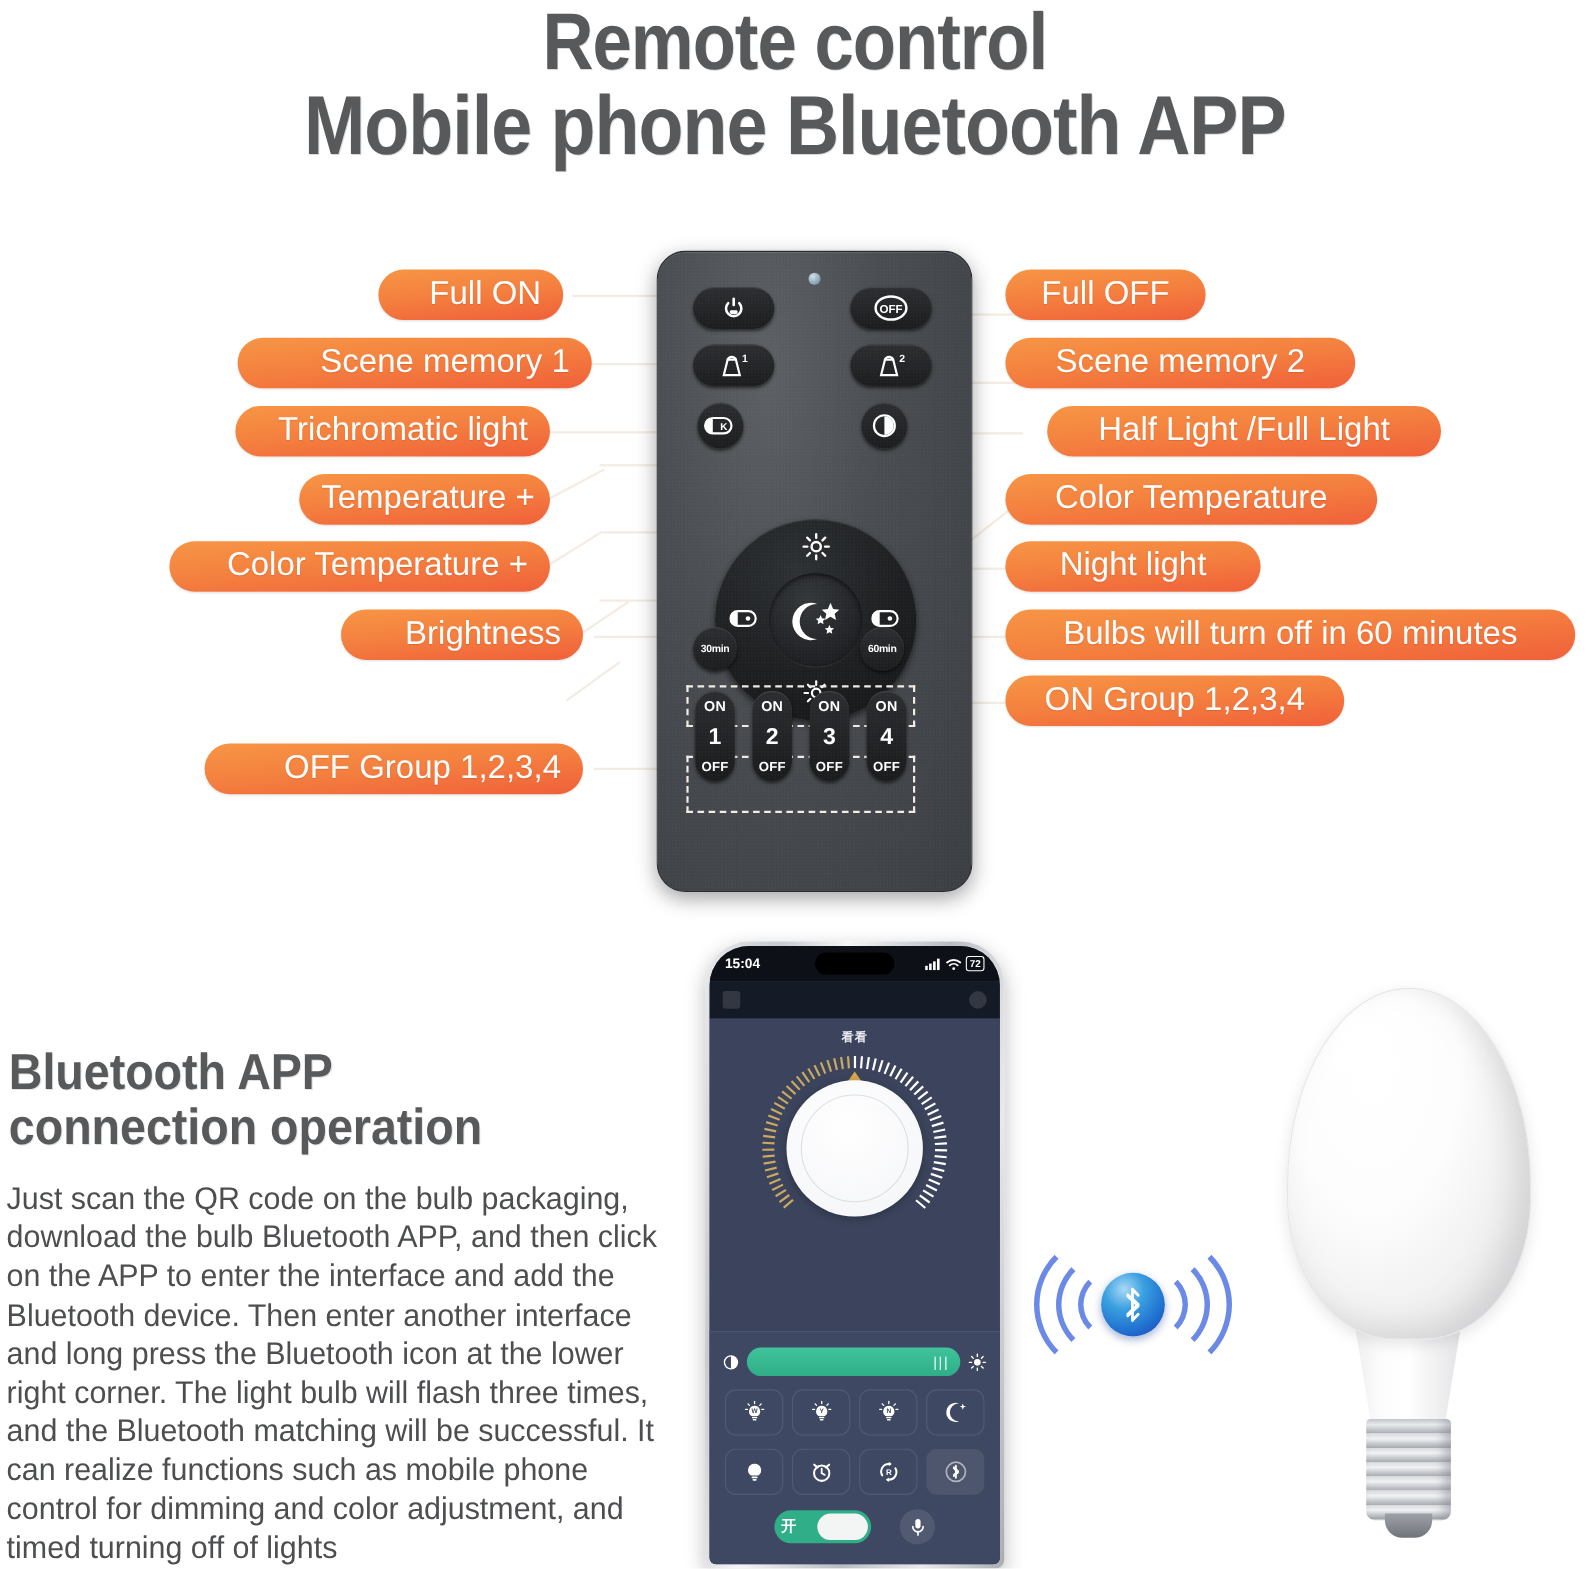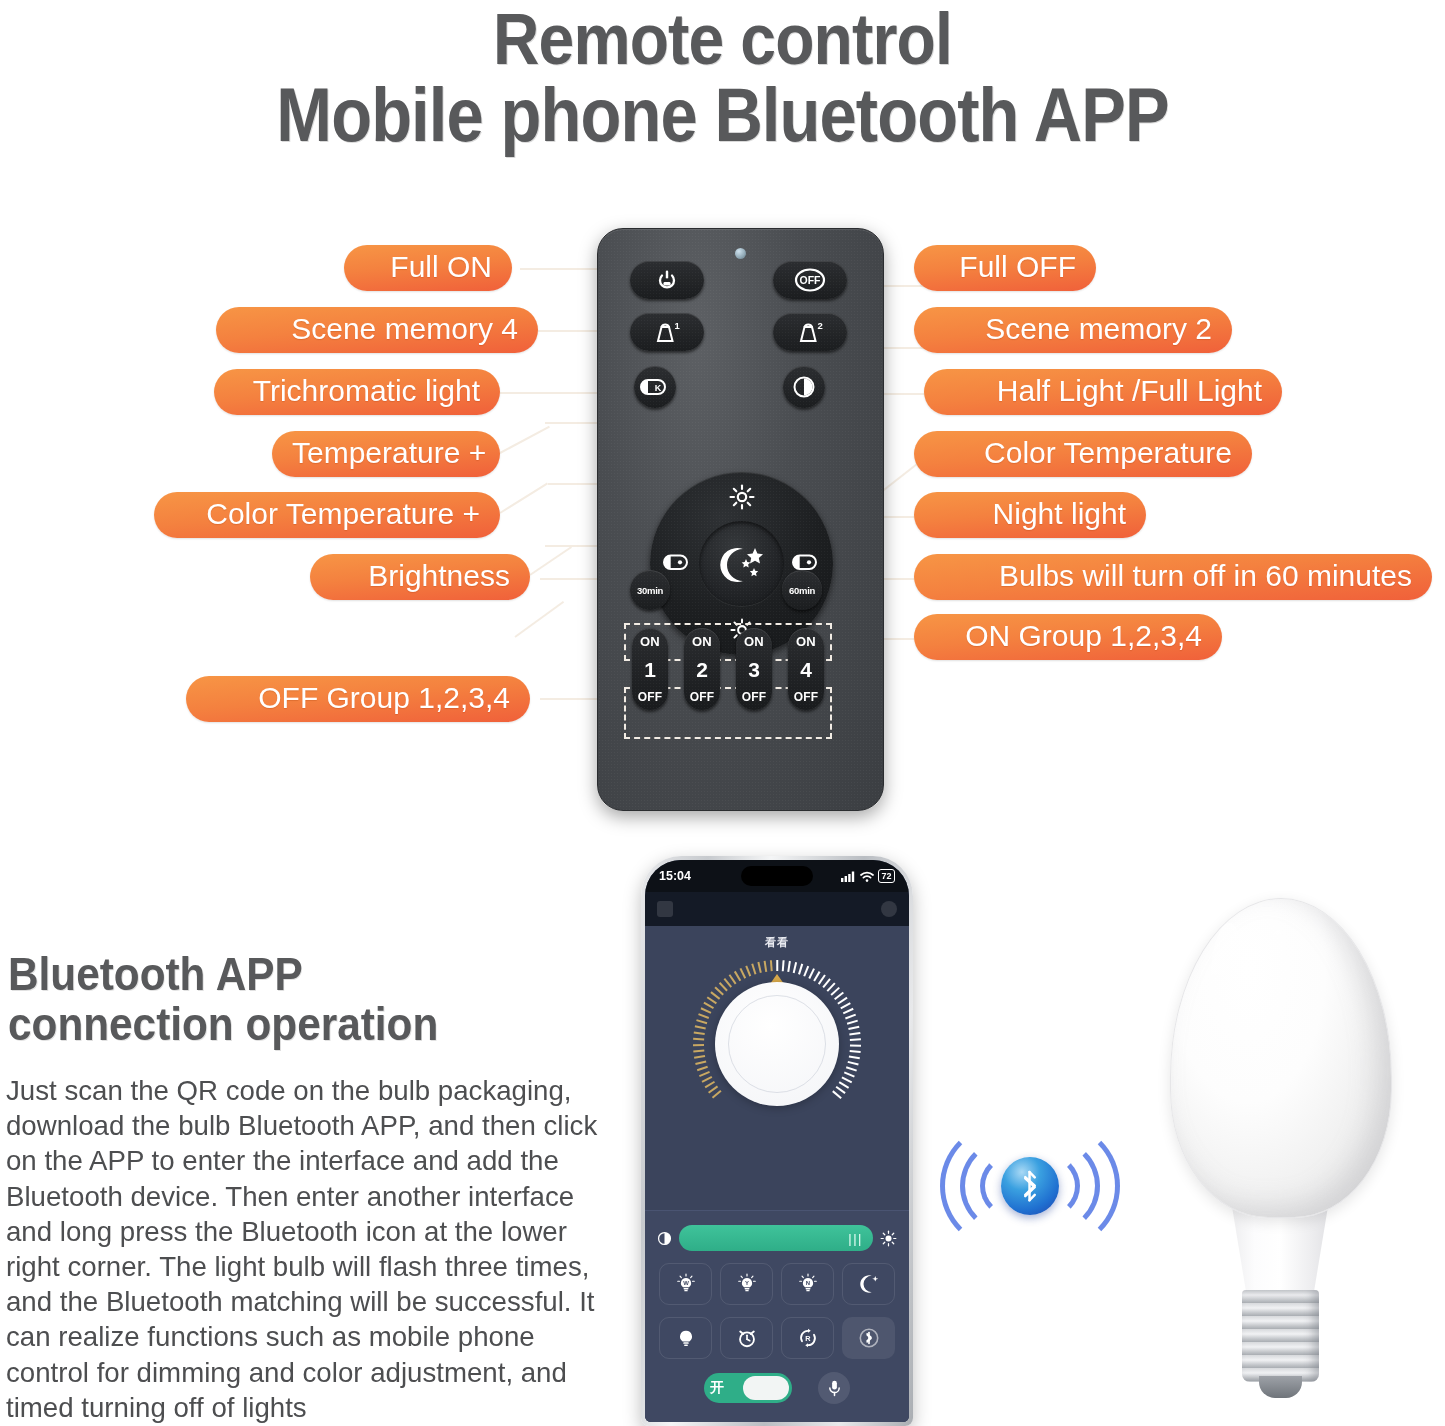--- a/index.html
+++ b/index.html
@@ -27,21 +27,21 @@
   .pill {
     position: absolute; height: 46px; line-height: 44px;
     border-radius: 23px; color: #fff; font-size: 30px;
     background: linear-gradient(175deg, #f79545 0%, #f4813f 45%, #f0603a 100%);
     box-shadow: 0 1px 2px rgba(0,0,0,0.12);
     white-space: nowrap; padding: 0 20px;
     font-family: "Liberation Sans", sans-serif;
     text-shadow: 0 1px 1px rgba(150,50,0,0.22);
   }
   .pill.r { text-align: right; }
-  .pill.l { text-align: right; }
+  .pill.l { text-align: center; }
 
   
   .conn { position: absolute; background: #f4ece2; height: 2px; }
   .conn-d { position: absolute; background: #f4ece2; height: 2px; transform-origin: left center; }
 
   
   #remote {
     position: absolute; left: 597px; top: 228px; width: 287px; height: 583px;
     border-radius: 26px;
     background:
@@ -207,30 +207,30 @@
   <div class="conn" style="left:858px; top:285px; width:72px;"></div>
   <div class="conn" style="left:858px; top:347px; width:72px;"></div>
   <div class="conn" style="left:842px; top:393px; width:88px;"></div>
   <div class="conn-d" style="left:880px; top:492px; width:62px; transform:rotate(-38deg);"></div>
   <div class="conn" style="left:810px; top:492px; width:72px;"></div>
   <div class="conn" style="left:846px; top:516px; width:84px;"></div>
   <div class="conn" style="left:850px; top:578px; width:80px;"></div>
   <div class="conn" style="left:858px; top:638px; width:72px;"></div>
 
   <div class="pill r" style="left:344px; top:245px; width:168px;">Full ON</div>
-  <div class="pill r" style="left:216px; top:307px; width:322px;">Scene memory 4</div>
+  <div class="pill r" style="left:216px; top:307px; width:322px;">Scene memory 1</div>
   <div class="pill r" style="left:214px; top:369px; width:286px;">Trichromatic light</div>
   <div class="pill r" style="left:272px; top:431px; width:228px;">Temperature +</div>
   <div class="pill r" style="left:154px; top:492px; width:346px;">Color Temperature +</div>
   <div class="pill r" style="left:310px; top:554px; width:220px;">Brightness</div>
   <div class="pill r" style="left:186px; top:676px; width:344px;">OFF Group 1,2,3,4</div>
 
   <div class="pill l" style="left:914px; top:245px; width:182px;">Full OFF</div>
   <div class="pill l" style="left:914px; top:307px; width:318px;">Scene memory 2</div>
-  <div class="pill l" style="left:924px; top:369px; width:358px;">Half Light /Full Light</div>
+  <div class="pill l" style="left:952px; top:369px; width:358px;">Half Light /Full Light</div>
   <div class="pill l" style="left:914px; top:431px; width:338px;">Color Temperature</div>
   <div class="pill l" style="left:914px; top:492px; width:232px;">Night light</div>
   <div class="pill l" style="left:914px; top:554px; width:518px;">Bulbs will turn off in 60 minutes</div>
   <div class="pill l" style="left:914px; top:614px; width:308px;">ON Group 1,2,3,4</div>
 
   <div id="remote">
     <div class="led"></div>
 
     <div class="btn btn-pill" style="left:32px; top:32px;">
       <svg width="24" height="24" viewBox="0 0 24 24">

